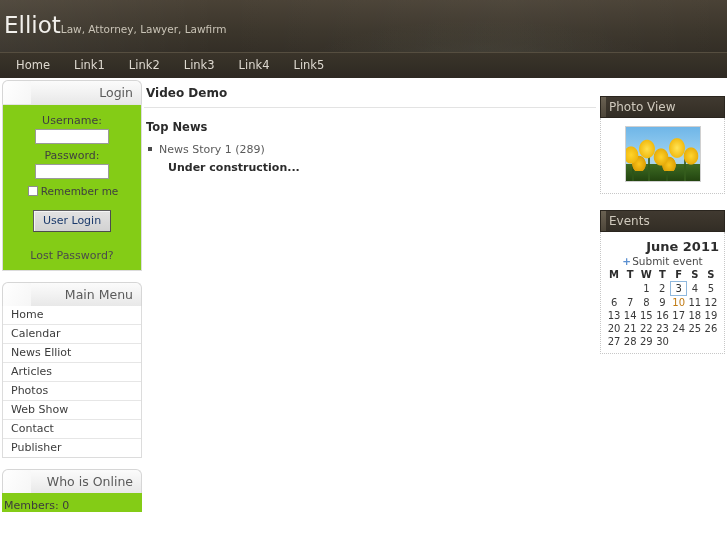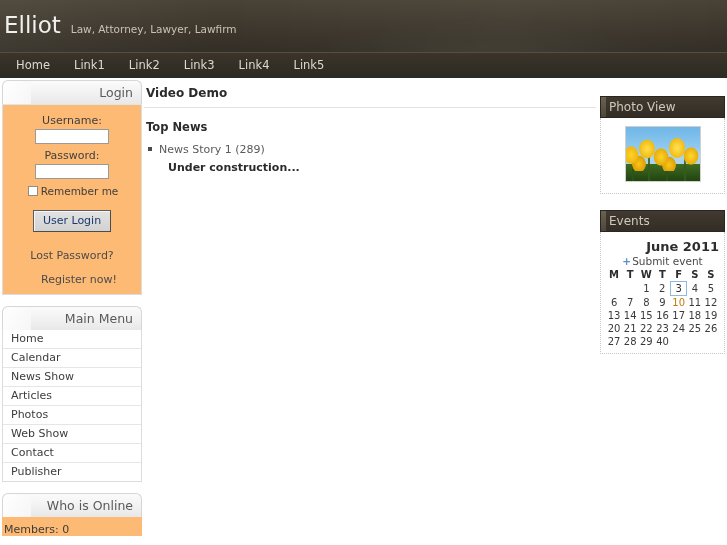--- a/index.html
+++ b/index.html
@@ -25,21 +25,21 @@
   }
   #site-header:after {
     content: "";
     position: absolute; inset: 0;
     background: linear-gradient(90deg, rgba(255,255,255,0.05) 0%, rgba(255,255,255,0.0) 30%, rgba(255,255,255,0.03) 70%, rgba(255,255,255,0.0) 100%);
     pointer-events: none;
   }
   .brand-wrap {
     position: absolute;
     left: 4px; top: 14px;
-    display: flex; align-items: baseline; gap: 10px;
+    display: flex; align-items: baseline; 
     z-index: 2;
   }
   .brand-title {
     font-size: 23px;
     color: #f2f0ec;
     font-weight: normal;
     letter-spacing: 0px;
     line-height: 1;
   }
   .brand-tag {
@@ -113,21 +113,21 @@
   .module-light .mod-head:before {
     content: "";
     position: absolute;
     left: 0; top: 0; bottom: 0; width: 28px;
     background: linear-gradient(120deg, #ffffff 0%, #f6f6f6 100%);
     border-radius: 6px 0 0 0;
   }
   .module-light .mod-body {
     border: 1px solid #dcdcdc;
     border-top: 1px solid #e4e4e4;
-    background: #fdba74;
+    background: #84cc16;
     padding: 6px 6px 8px 6px;
   }
   .module-light.no-box .mod-body {
     border: none;
     padding: 6px 4px 4px 4px;
   }
 
   
   #login-form { text-align: center; padding-top: 3px; }
   #login-form .fld-label {
@@ -382,31 +382,30 @@
           <label class="fld-label">Username:</label>
           <input class="txt" type="text" value="" style="">
           <label class="fld-label">Password:</label>
           <input class="txt" type="password" value="" style="">
           <div class="remember-row">
             <span class="cbx"></span>
             <span class="cbx-label">Remember me</span>
           </div>
           <button id="user-login-button" type="button">User Login</button>
           <a class="login-link">Lost Password?</a>
-          <a class="login-link indent">Register now!</a>
         </form>
       </div>
     </div>
 
     <div class="module-light">
       <div class="mod-head">Main Menu</div>
       <ul class="menu-list">
         <li>Home</li>
         <li>Calendar</li>
-        <li>News Show</li>
+        <li>News Elliot</li>
         <li>Articles</li>
         <li>Photos</li>
         <li>Web Show</li>
         <li>Contact</li>
         <li>Publisher</li>
       </ul>
     </div>
 
     <div class="module-light no-box">
       <div class="mod-head">Who is Online</div>
@@ -500,21 +499,21 @@
                 <td>22</td>
                 <td>23</td>
                 <td>24</td>
                 <td>25</td>
                 <td>26</td>
               </tr>
               <tr>
                 <td>27</td>
                 <td>28</td>
                 <td>29</td>
-                <td>40</td>
+                <td>30</td>
                 <td></td>
                 <td></td>
                 <td></td>
               </tr>
             </tbody>
         </table>
       </div>
     </div>
 
   </div>

